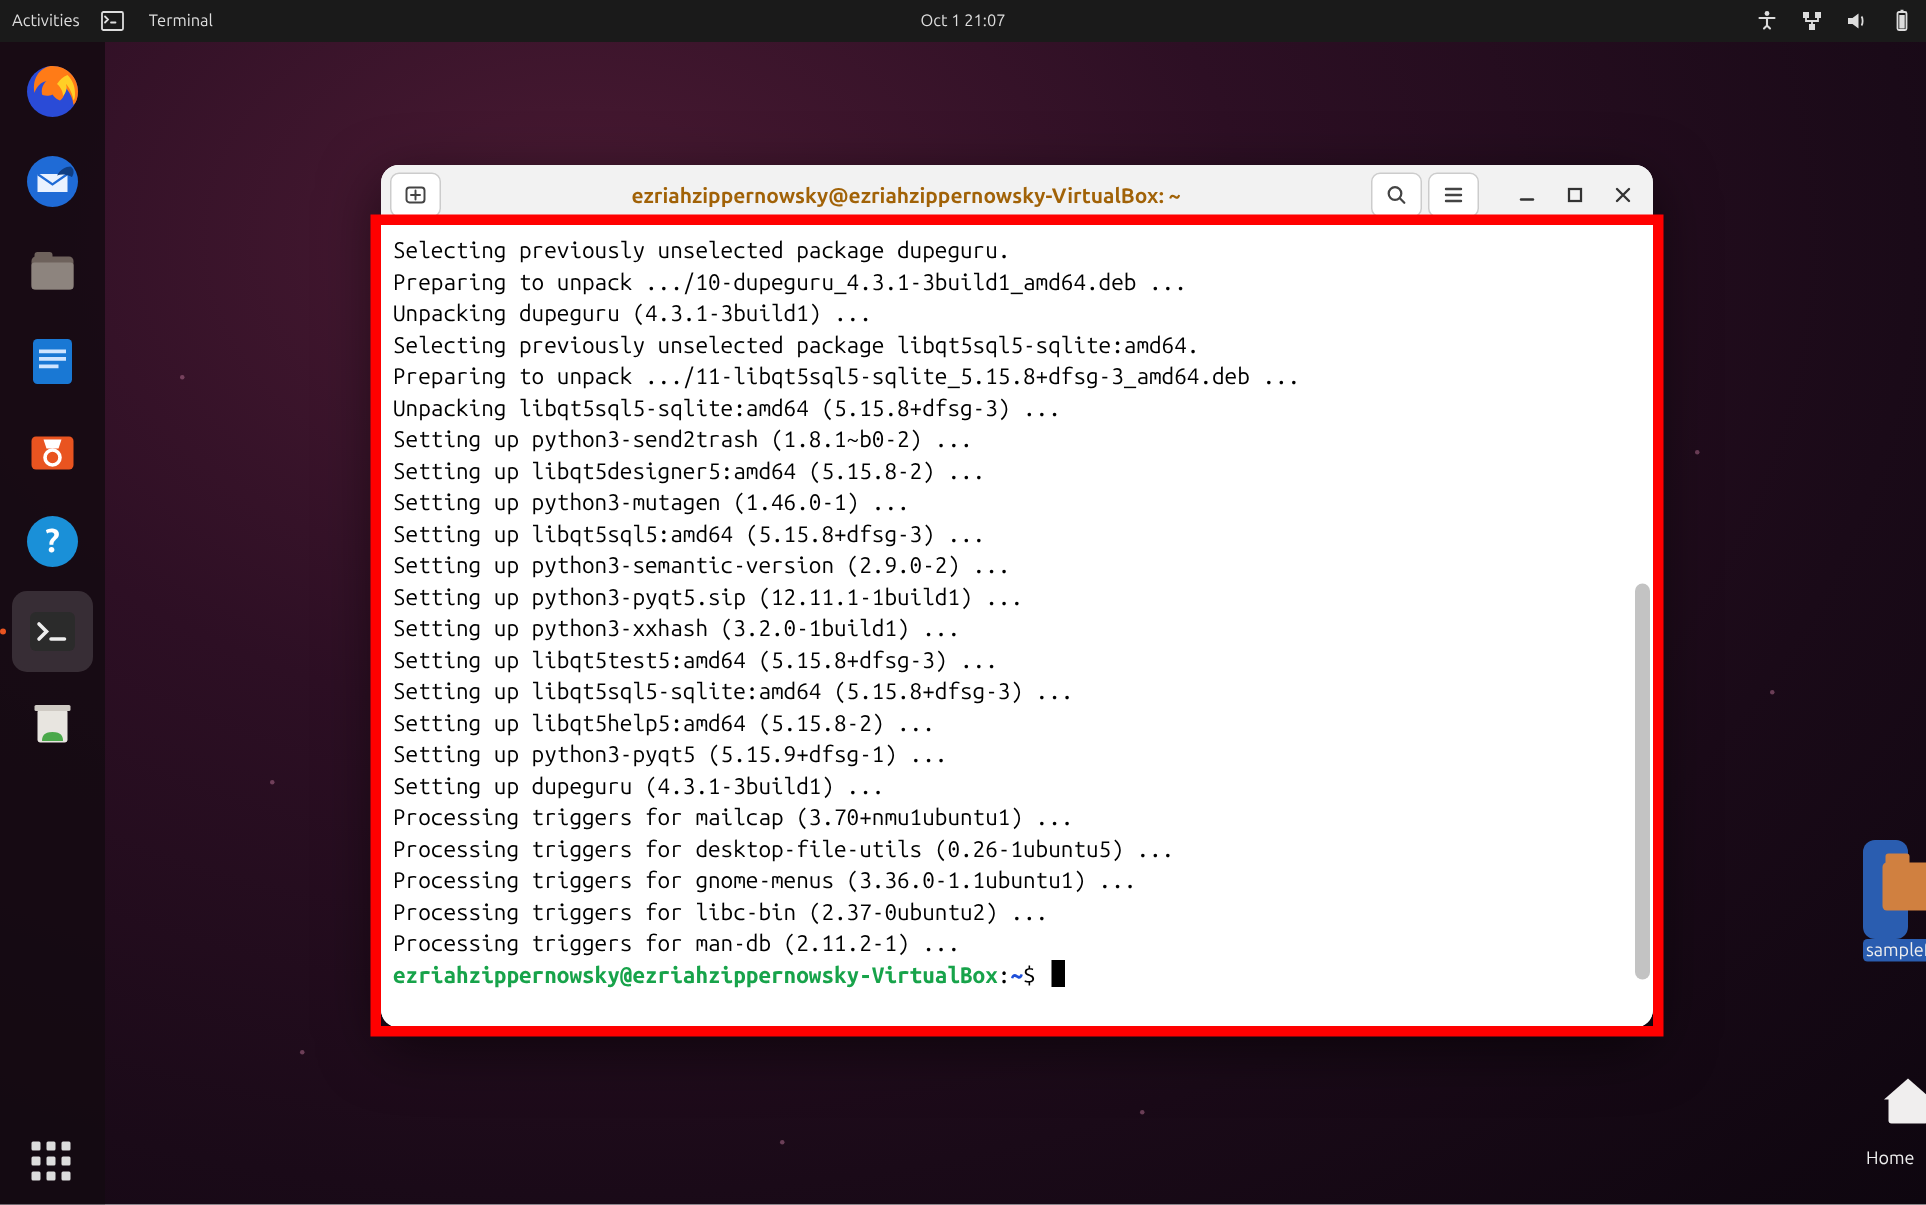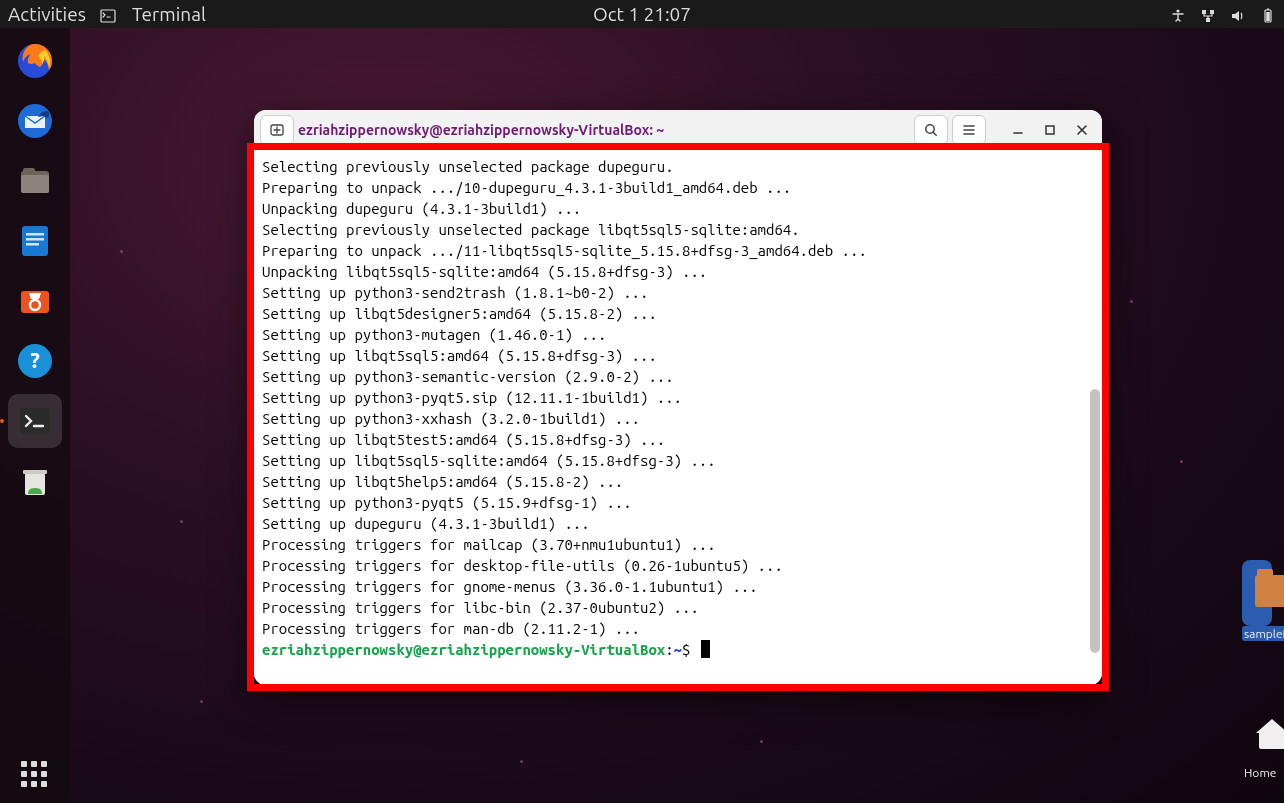--- a/index.html
+++ b/index.html
@@ -7,21 +7,21 @@
   body {
     background: radial-gradient(ellipse at 30% 20%, #4a1a33 0%, #2d0f24 35%, #1a0a18 70%, #0e060f 100%);
     position: relative;
   }
   
   .star { position:absolute; width:3px; height:3px; background:#a06080; border-radius:50%; opacity:.6; }
   
   .topbar {
     position: absolute; top:0; left:0; right:0; height:28px;
     background:#1a1a1a; color:#ddd; display:flex; align-items:center;
-    font-size:19px; padding:0 8px; z-index:10;
+    font-size:11px; padding:0 8px; z-index:10;
   }
   .topbar .left { display:flex; align-items:center; gap:14px; }
   .topbar .center { position:absolute; left:50%; transform:translateX(-50%); }
   .topbar .right { margin-left:auto; display:flex; align-items:center; gap:14px; }
   .topbar .term-ind { display:flex; align-items:center; gap:16px; }
   .tb-icon { width:16px; height:16px; display:inline-block; }
   
   .dock {
     position:absolute; left:0; top:28px; bottom:0; width:70px;
     background:rgba(20,10,18,.85); display:flex; flex-direction:column;
@@ -47,21 +47,21 @@
     position:absolute; left:254px; top:110px; width:848px; height:575px;
     background:#fafafa; border-radius:12px; box-shadow:0 12px 40px rgba(0,0,0,.6);
     display:flex; flex-direction:column; overflow:hidden; z-index:4;
   }
   .hl-border { position:absolute; left:247px; top:143px; width:862px; height:548px; border:7px solid #ff0000; z-index:6; pointer-events:none; }
   .titlebar {
     height:40px; background:#f2f2f2; border-bottom:1px solid #ddd;
     display:flex; align-items:center; padding:0 6px; gap:4px;
   }
   .tbtn { width:34px; height:30px; border:1px solid #ccc; border-radius:6px; background:#fff; display:flex; align-items:center; justify-content:center; font-size:15px; color:#333; }
-  .title { flex:1; text-align:left; font-size:14px; font-weight:600; color:#701a75; }
+  .title { flex:1; text-align:center; font-size:14px; font-weight:600; color:#a16207; }
   .winctrl { width:28px; height:28px; border-radius:6px; display:flex; align-items:center; justify-content:center; color:#333; }
   .term-body {
     flex:1; background:#ffffff; color:#000; font-family:"Ubuntu Mono","DejaVu Sans Mono",monospace;
     font-size:15px; line-height:21px; padding:6px 8px 6px 8px; position:relative; white-space:pre;
     overflow:hidden;
   }
   .term-body .line { white-space:pre; }
   .prompt-user { color:#17a34a; font-weight:bold;margin-top:20px; }
   .prompt-path { color:#1d4ed8; font-weight:bold; }
   .cursor { display:inline-block; width:9px; height:18px; background:#000; vertical-align:-3px; margin-left:2px; }

